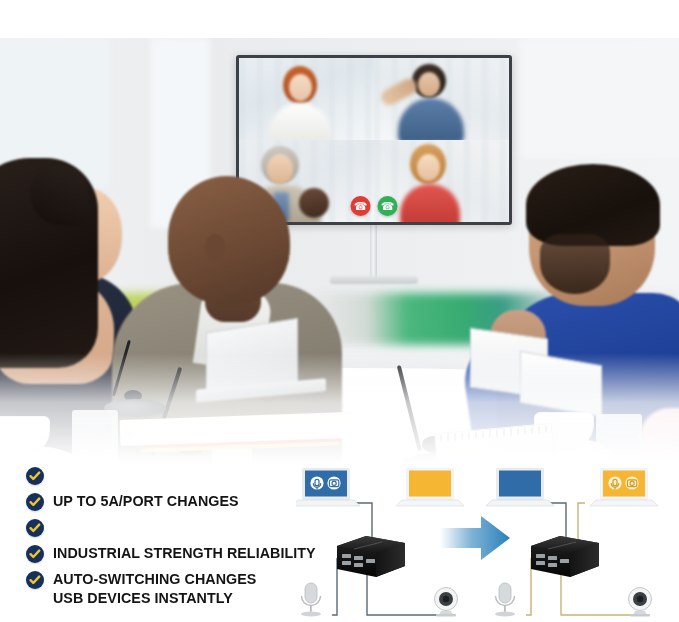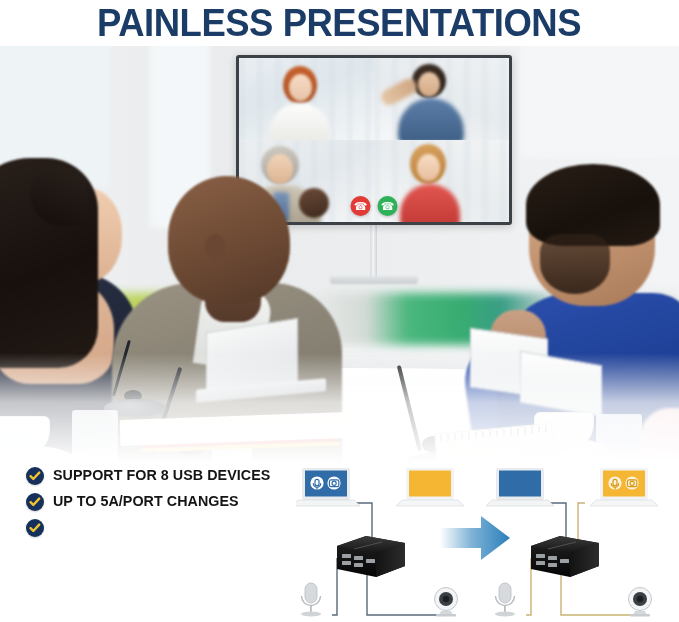--- a/index.html
+++ b/index.html
@@ -198,23 +198,20 @@
 
   
   .diagram { position:absolute; left:296px; top:462px; width:383px; height:160px; z-index:40; }
   .diagram svg { display:block; }
 </style>
 </head>
 <body>
 
 <div class="page">
 
-  <div class="title-bar">
-    <div class="title-text">PAINLESS PRESENTATIONS</div>
-  </div>
 
   <div class="photo">
     <div class="photo-wall"></div>
     <div class="win a"></div>
     <div class="win b"></div>
     <div class="win c"></div>
     <div class="credenza"></div>
 
     <div class="tv-neck"></div>
     <div class="tv-base"></div>
@@ -325,41 +322,57 @@
   </div>
 
   <div class="features">
 
     <div class="feat-row">
       <span class="check">
         <svg width="12" height="12" viewBox="0 0 12 12">
             <path d="M1.6 6.2 L4.3 9 L10.2 2.6" stroke="#f0c330" stroke-width="2.4" fill="none" stroke-linecap="round" stroke-linejoin="round"></path>
           </svg>
       </span>
-      <span class="feat-text">SUPPORT FOR 8 USB DEVICES</span>
     </div>
 
     <div class="feat-row">
       <span class="check">
         <svg width="12" height="12" viewBox="0 0 12 12">
             <path d="M1.6 6.2 L4.3 9 L10.2 2.6" stroke="#f0c330" stroke-width="2.4" fill="none" stroke-linecap="round" stroke-linejoin="round"></path>
           </svg>
       </span>
       <span class="feat-text">UP TO 5A/PORT CHANGES</span>
     </div>
 
     <div class="feat-row">
       <span class="check">
         <svg width="12" height="12" viewBox="0 0 12 12">
             <path d="M1.6 6.2 L4.3 9 L10.2 2.6" stroke="#f0c330" stroke-width="2.4" fill="none" stroke-linecap="round" stroke-linejoin="round"></path>
           </svg>
       </span>
     </div>
 
-
+    <div class="feat-row">
+      <span class="check">
+        <svg width="12" height="12" viewBox="0 0 12 12">
+            <path d="M1.6 6.2 L4.3 9 L10.2 2.6" stroke="#f0c330" stroke-width="2.4" fill="none" stroke-linecap="round" stroke-linejoin="round"></path>
+          </svg>
+      </span>
+      <span class="feat-text">INDUSTRIAL STRENGTH RELIABILITY</span>
+    </div>
+
+    <div class="feat-row">
+      <span class="check">
+        <svg width="12" height="12" viewBox="0 0 12 12">
+            <path d="M1.6 6.2 L4.3 9 L10.2 2.6" stroke="#f0c330" stroke-width="2.4" fill="none" stroke-linecap="round" stroke-linejoin="round"></path>
+          </svg>
+      </span>
+      <span class="feat-text">AUTO-SWITCHING CHANGES
+USB DEVICES INSTANTLY</span>
+    </div>
 
   </div>
 
   <div class="diagram">
     <svg width="383" height="160" viewBox="0 0 383 160" xmlns="http://www.w3.org/2000/svg">
       <defs>
         <linearGradient id="arrowGrad" x1="0" y1="0" x2="1" y2="0">
           <stop offset="0%" stop-color="#ffffff"></stop>
           <stop offset="45%" stop-color="#7fb3d6"></stop>
           <stop offset="100%" stop-color="#2a7fba"></stop>

